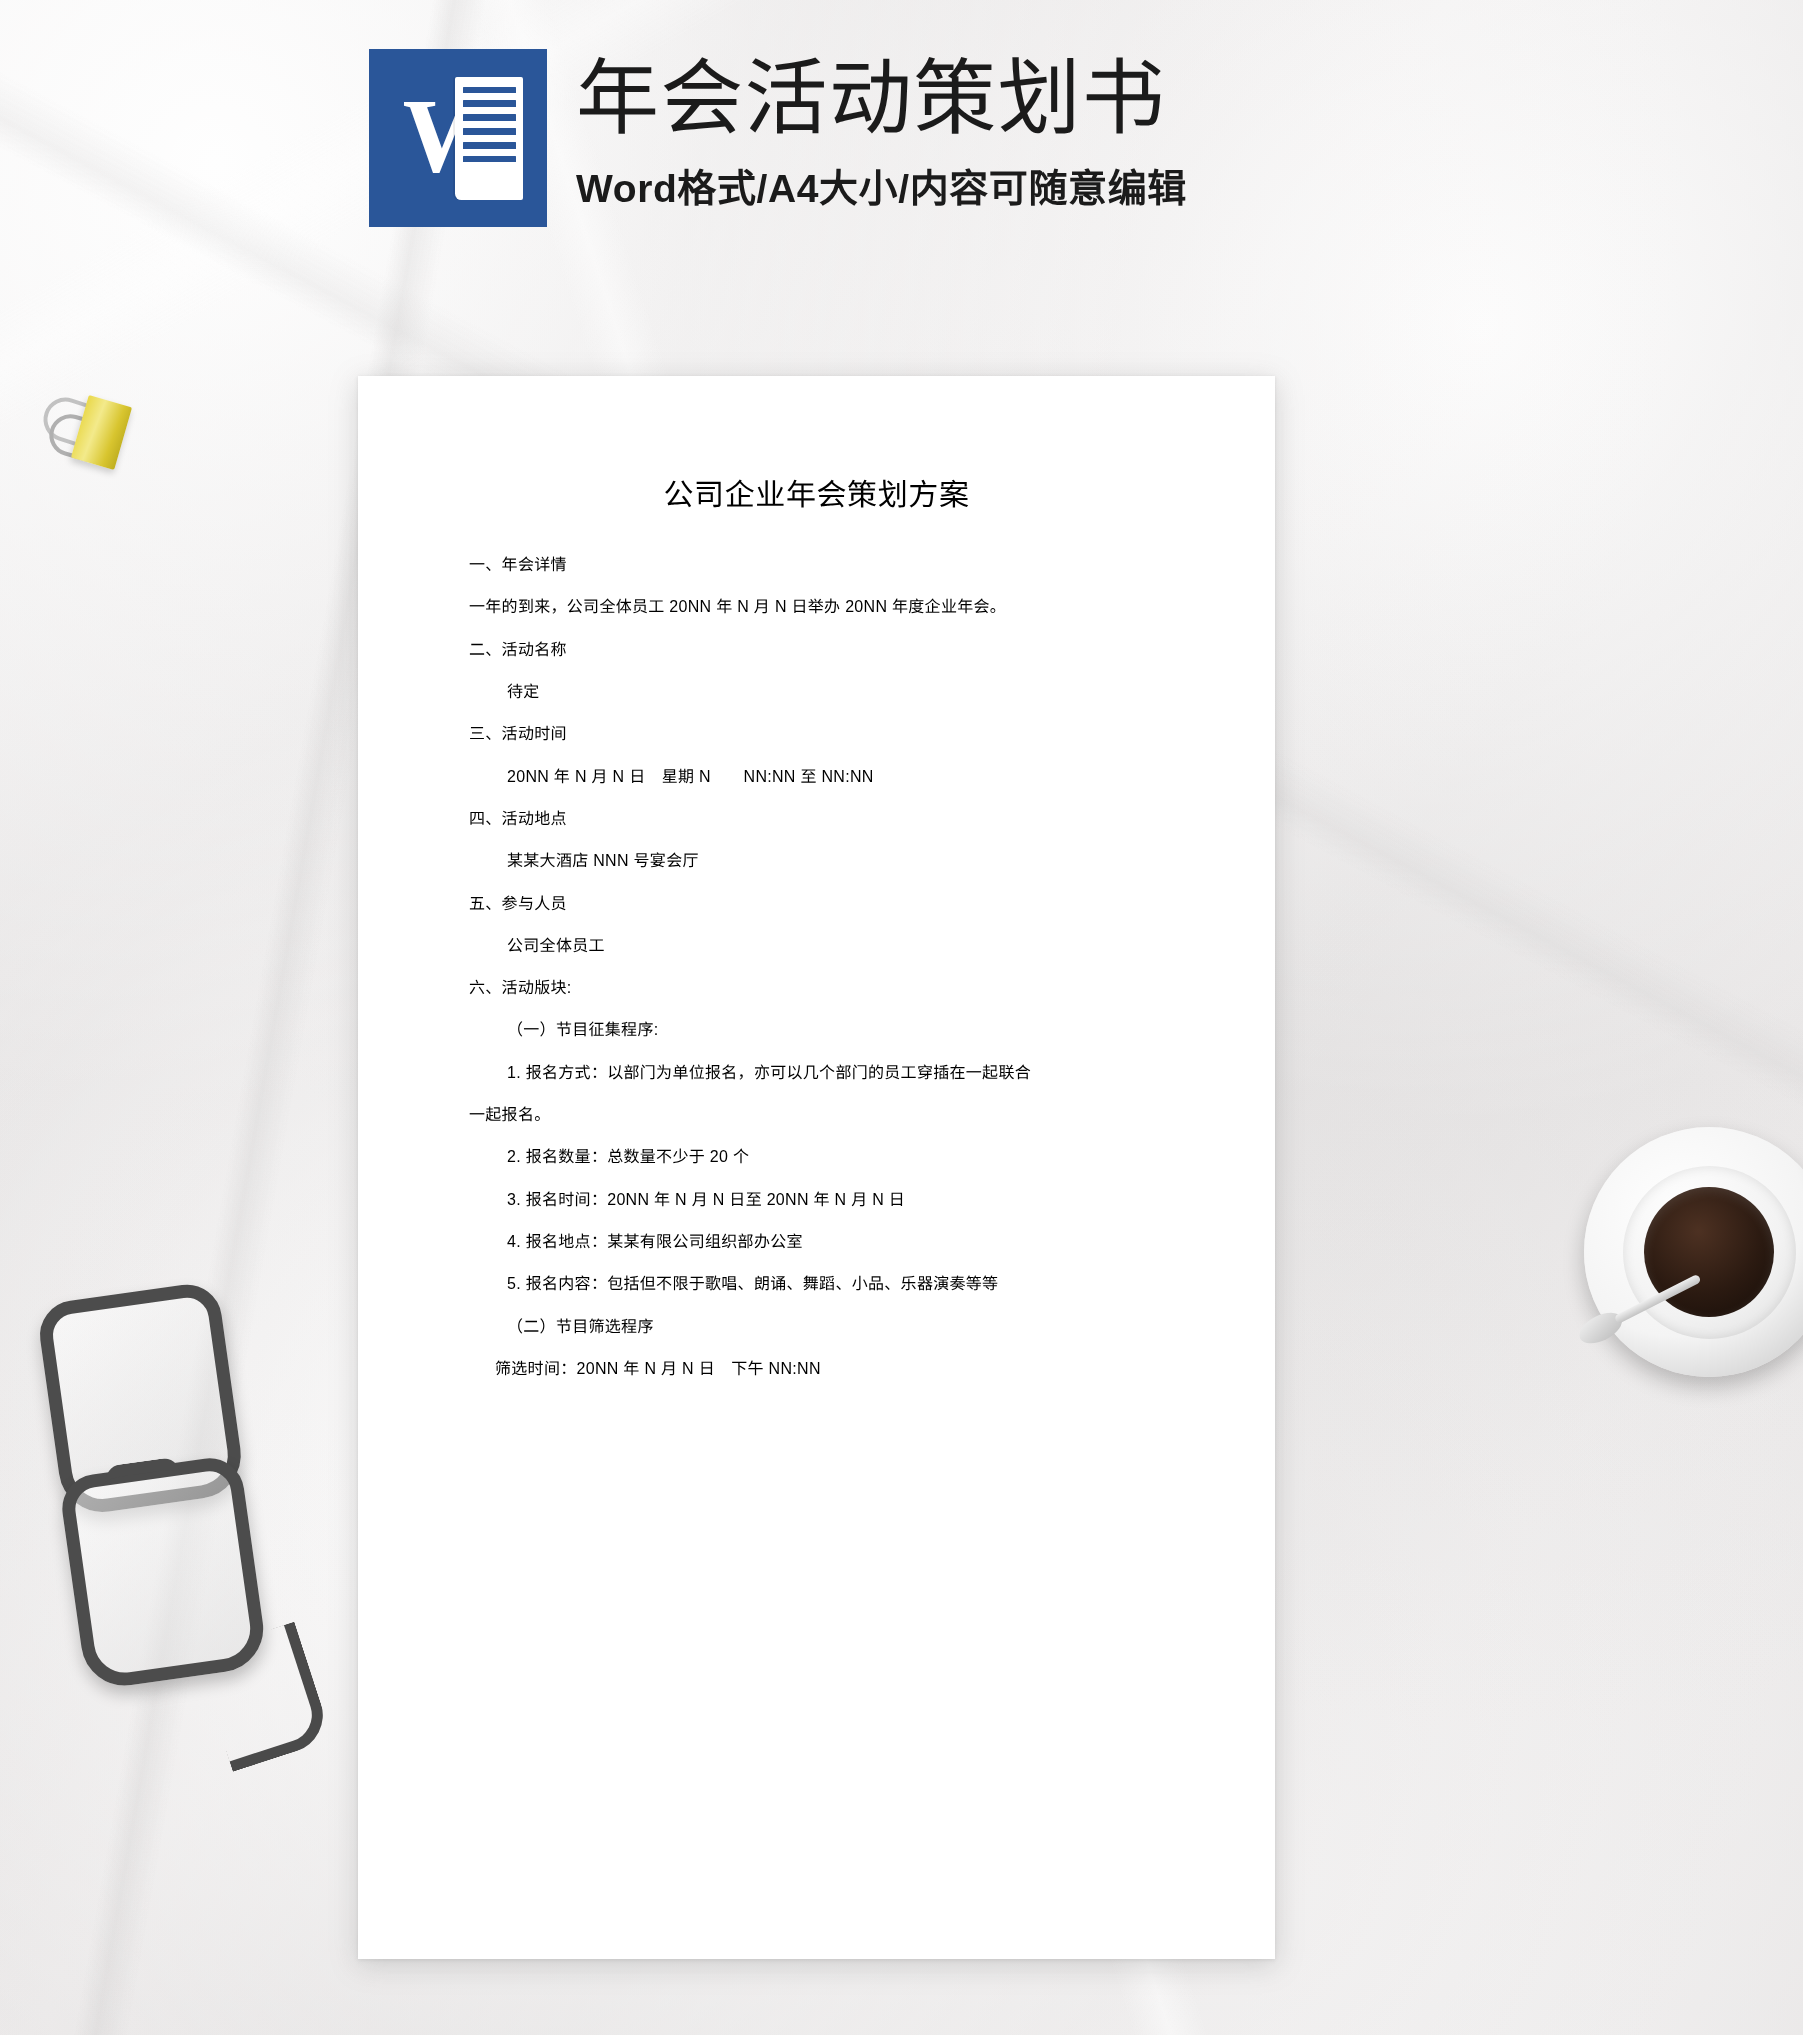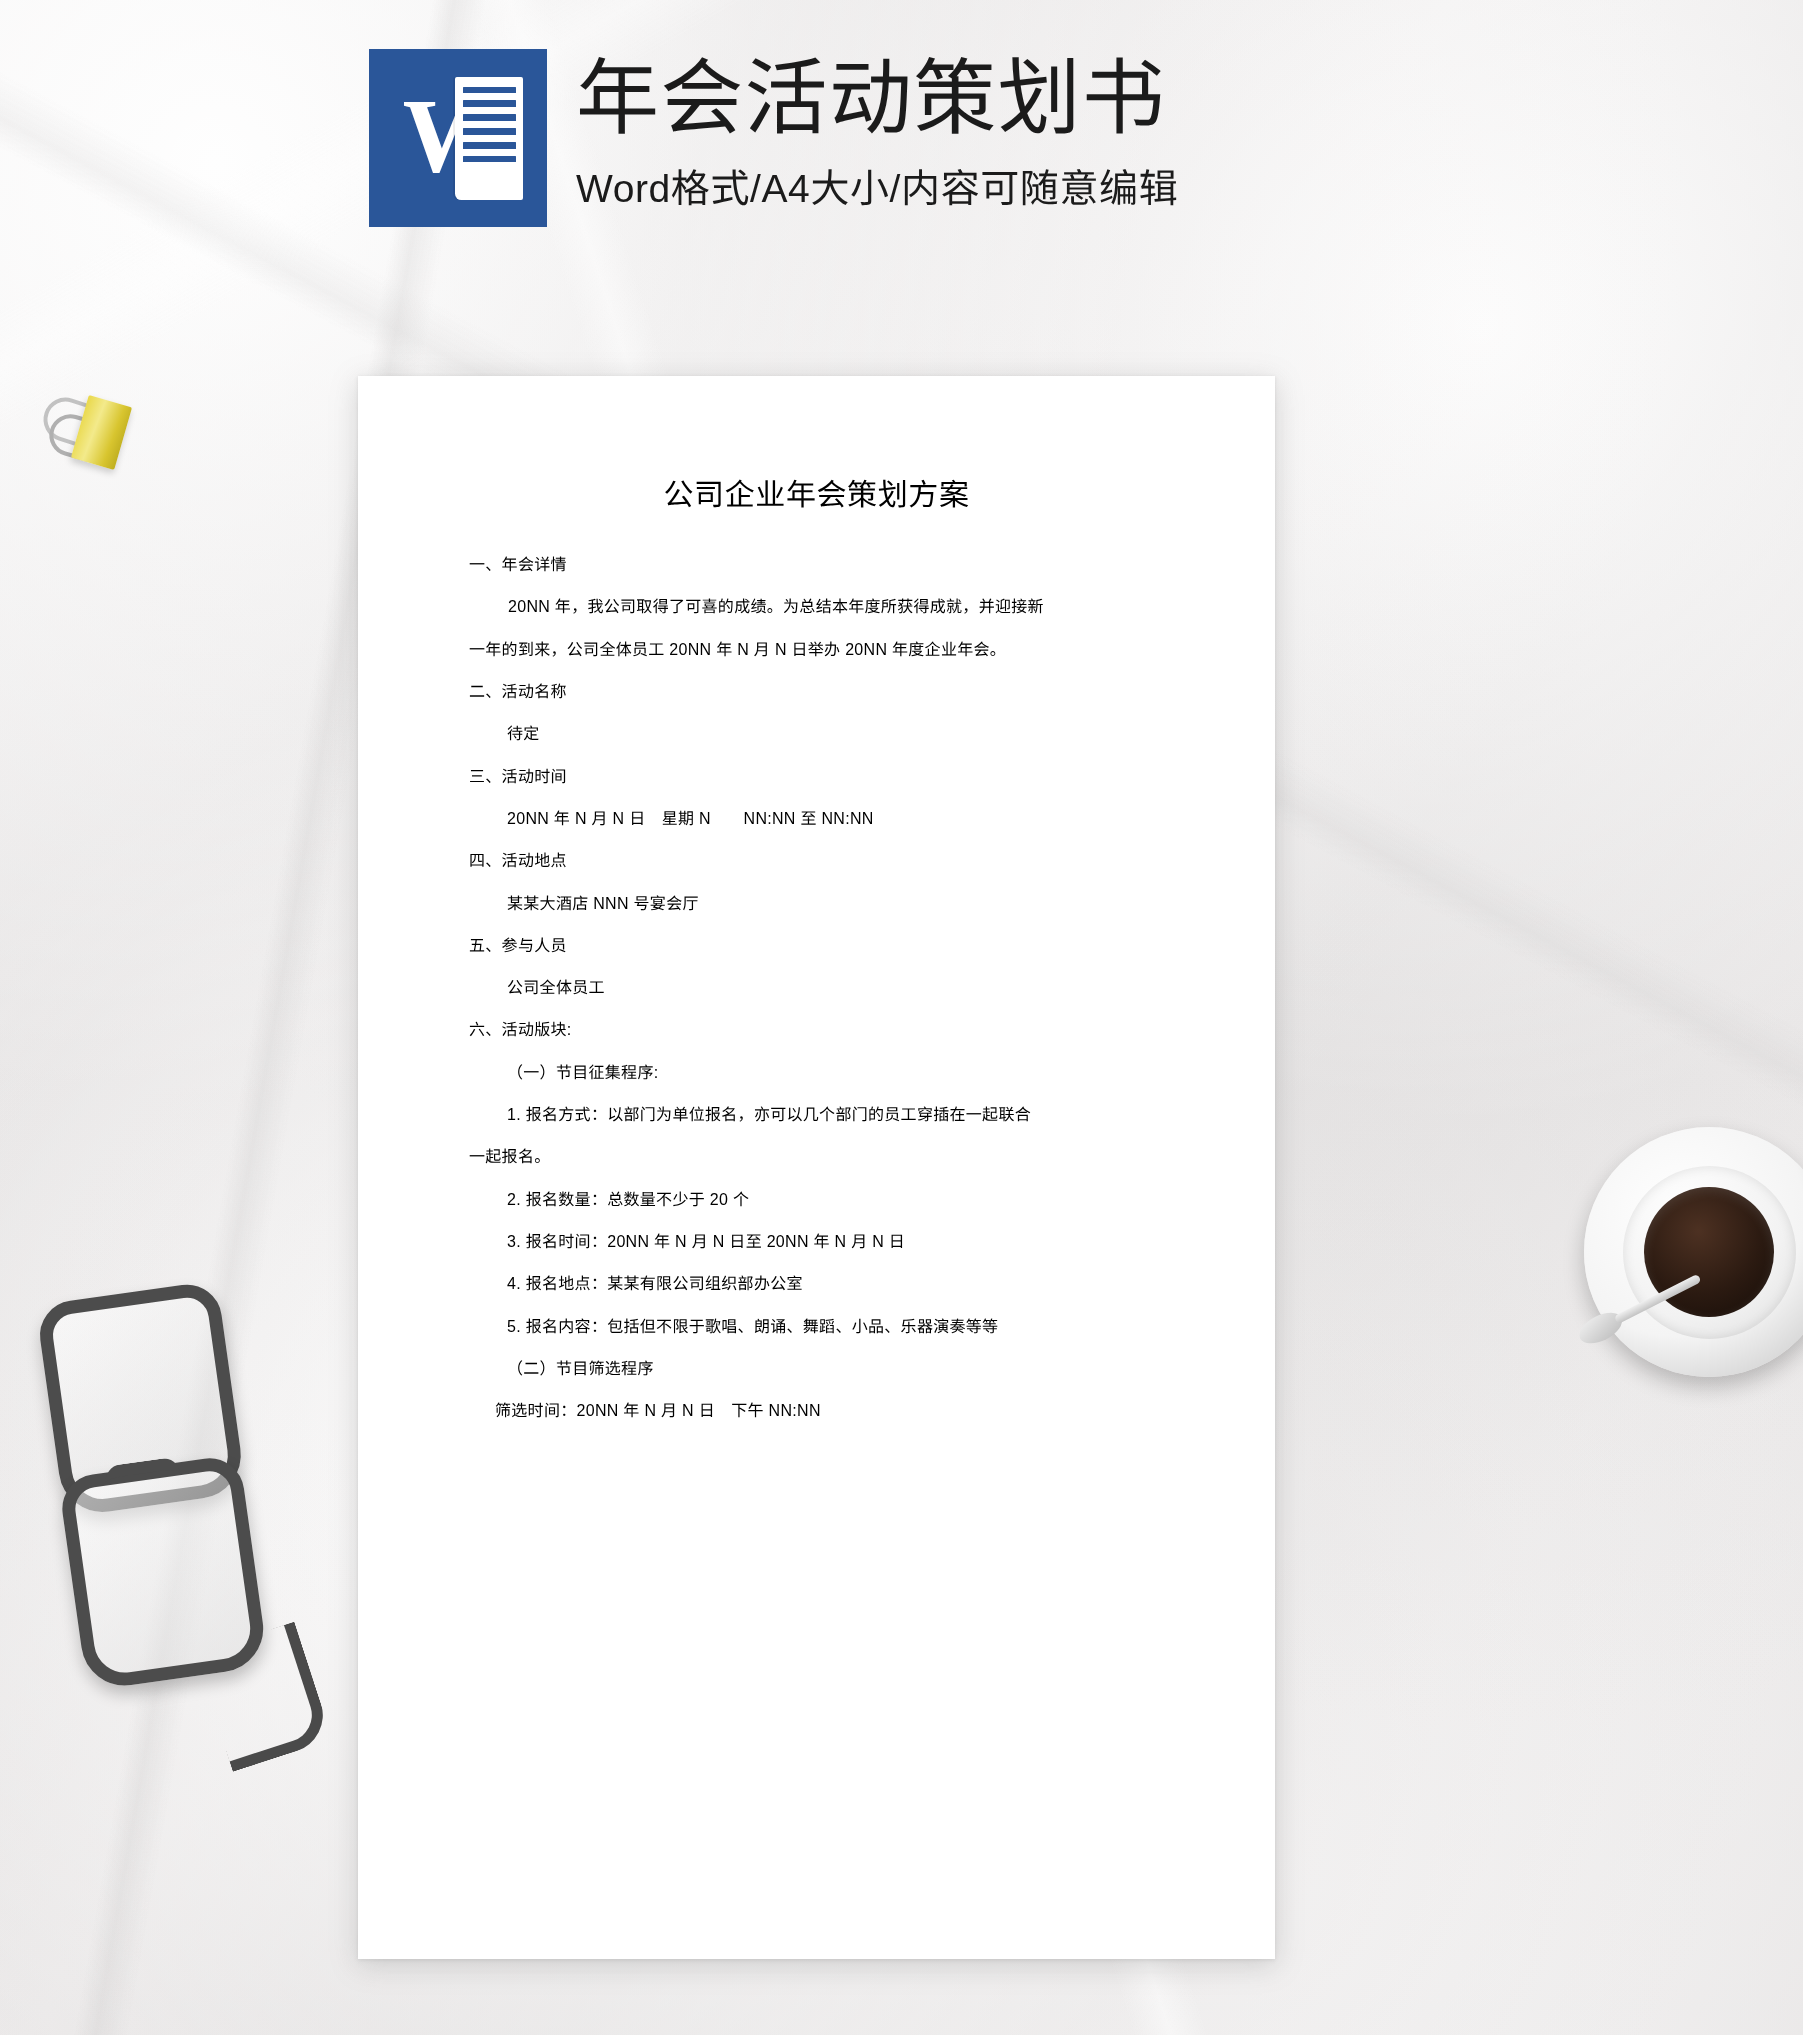--- a/index.html
+++ b/index.html
@@ -95,21 +95,21 @@
     font-size: 83px;
     font-weight: normal;
     letter-spacing: 1.3px;
     color: #1b1b1b;
     line-height: 1.05;
     white-space: nowrap;
   }
   #title-sub {
     margin-top: 15px;
     font-size: 39px;
-    font-weight: normal;
+    font-weight: bold;
     color: #1b1b1b;
     letter-spacing: 0.6px;
     white-space: nowrap;
   }
 
   
   #paper {
     position: absolute;
     left: 358px;
     top: 376px;
@@ -259,21 +259,20 @@
     <div id="title-main">年会活动策划书</div>
     <div id="title-sub">Word格式/A4大小/内容可随意编辑</div>
   </div>
 </div>
 
 <div id="paper">
   <div id="paper-inner">
     <div id="doc-title">公司企业年会策划方案</div>
     <div id="doc-paragraphs">
         <div class="para indent-1">一、年会详情</div>
-        <div class="para flow">20NN 年，我公司取得了可喜的成绩。为总结本年度所获得成就，并迎接新</div>
         <div class="para">一年的到来，公司全体员工 20NN 年 N 月 N 日举办 20NN 年度企业年会。</div>
         <div class="para indent-1">二、活动名称</div>
         <div class="para indent-2">待定</div>
         <div class="para indent-1">三、活动时间</div>
         <div class="para indent-2">20NN 年 N 月 N 日　星期 N　　NN:NN 至 NN:NN</div>
         <div class="para indent-1">四、活动地点</div>
         <div class="para indent-2">某某大酒店 NNN 号宴会厅</div>
         <div class="para indent-1">五、参与人员</div>
         <div class="para indent-2">公司全体员工</div>
         <div class="para indent-1">六、活动版块:</div>

